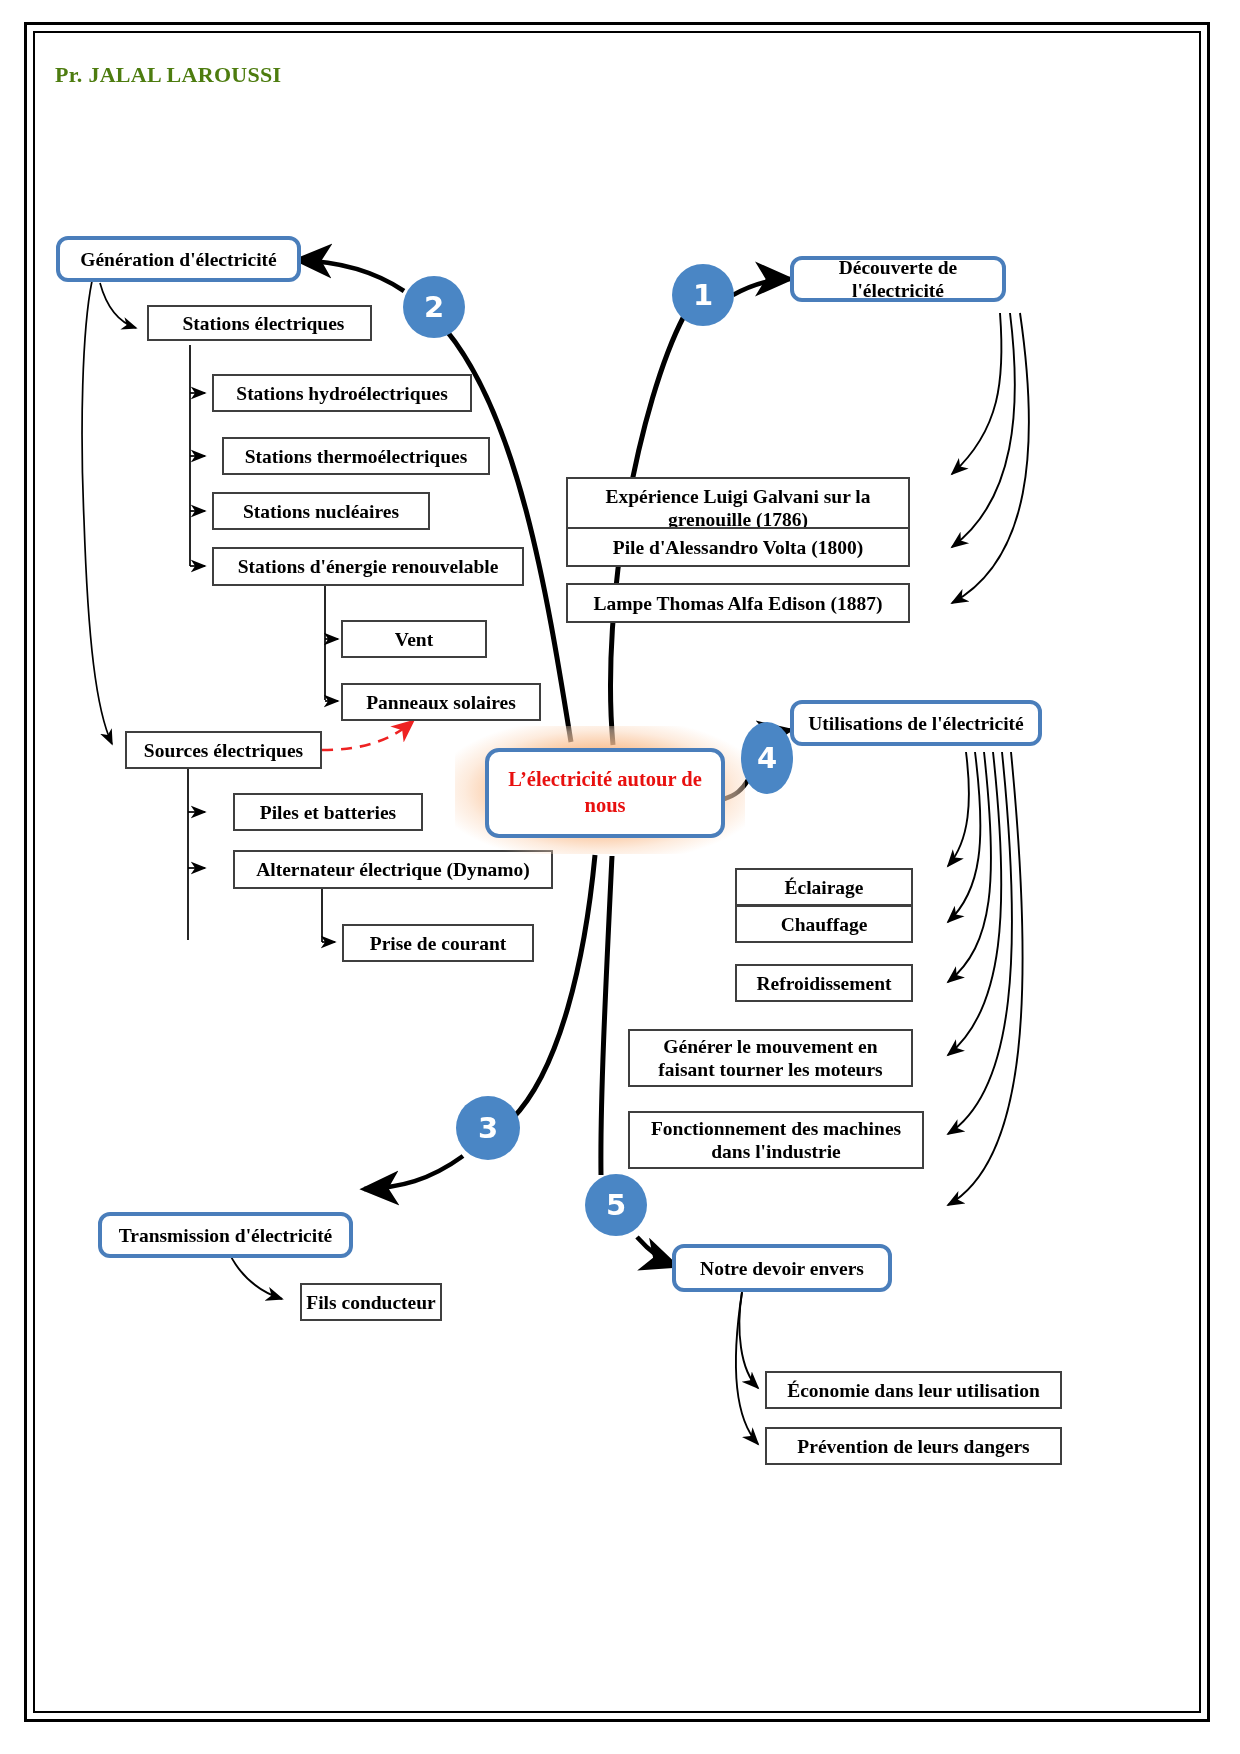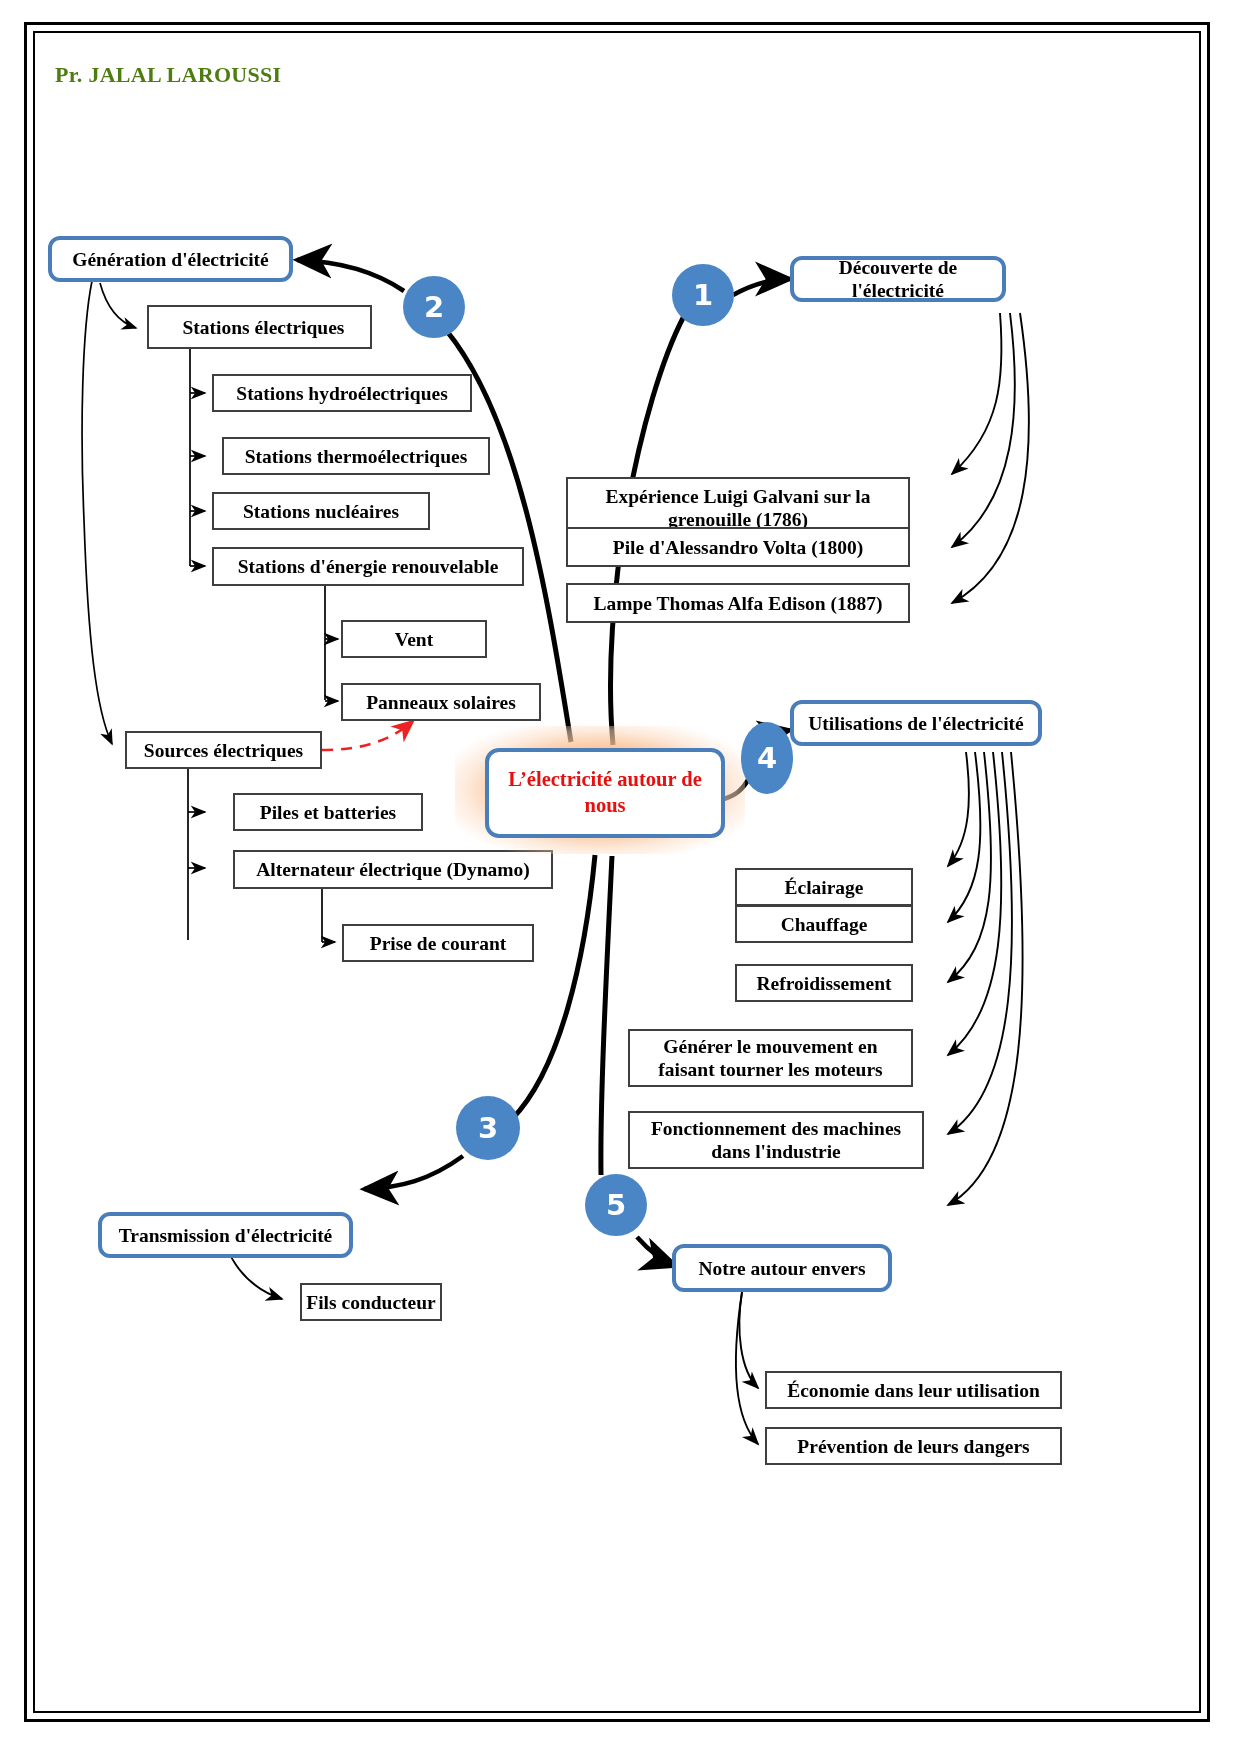--- a/index.html
+++ b/index.html
@@ -102,23 +102,23 @@
     <path d="M993,752 C1010,910 1004,1010 948,1055" fill="none" stroke="#000" stroke-width="1.9" marker-end="url(#ahthin)"></path>
     <path d="M1002,752 C1022,950 1016,1090 948,1134" fill="none" stroke="#000" stroke-width="1.9" marker-end="url(#ahthin)"></path>
     <path d="M1011,752 C1034,990 1028,1160 948,1205" fill="none" stroke="#000" stroke-width="1.9" marker-end="url(#ahthin)"></path>
 
     <path d="M218,1212 C222,1250 240,1285 282,1299" fill="none" stroke="#000" stroke-width="1.9" marker-end="url(#ahthin)"></path>
 
     <path d="M742,1292 C736,1330 740,1370 758,1388" fill="none" stroke="#000" stroke-width="1.9" marker-end="url(#ahthin)"></path>
     <path d="M742,1292 C730,1370 736,1420 758,1444" fill="none" stroke="#000" stroke-width="1.9" marker-end="url(#ahthin)"></path>
   </svg>
 
-  <div class="node blue" style="left:48px;top:236px;width:245px;height:46px;">Génération d'électricité</div>
+  <div class="node blue" style="left:56px;top:236px;width:245px;height:46px;">Génération d'électricité</div>
 
-  <div class="node rect" style="left:147px;top:305px;width:225px;height:44px;padding-left:8px;">Stations électriques</div>
+  <div class="node rect" style="left:147px;top:305px;width:225px;height:36px;padding-left:8px;">Stations électriques</div>
 
   <div class="node rect" style="left:212px;top:374px;width:260px;height:38px;">Stations hydroélectriques</div>
   <div class="node rect" style="left:222px;top:437px;width:268px;height:38px;">Stations thermoélectriques</div>
   <div class="node rect" style="left:212px;top:492px;width:218px;height:38px;">Stations nucléaires</div>
   <div class="node rect" style="left:212px;top:547px;width:312px;height:39px;">Stations d'énergie renouvelable</div>
 
   <div class="node rect" style="left:341px;top:620px;width:146px;height:38px;">Vent</div>
   <div class="node rect" style="left:341px;top:683px;width:200px;height:38px;">Panneaux solaires</div>
 
   <div class="node rect" style="left:125px;top:731px;width:197px;height:38px;">Sources électriques</div>
@@ -137,21 +137,21 @@
 
   <div class="node rect" style="left:735px;top:849px;width:178px;height:38px;margin-top:19px;">Éclairage</div>
   <div class="node rect" style="left:735px;top:905px;width:178px;height:38px;">Chauffage</div>
   <div class="node rect" style="left:735px;top:964px;width:178px;height:38px;">Refroidissement</div>
   <div class="node rect" style="left:628px;top:1029px;width:285px;height:58px;padding:0 8px;">Générer le mouvement en faisant tourner les moteurs</div>
   <div class="node rect" style="left:628px;top:1111px;width:296px;height:58px;padding:0 8px;">Fonctionnement des machines dans l'industrie</div>
 
   <div class="node blue" style="left:98px;top:1212px;width:255px;height:46px;">Transmission d'électricité</div>
   <div class="node rect" style="left:300px;top:1283px;width:142px;height:38px;">Fils conducteur</div>
 
-  <div class="node blue" style="left:672px;top:1244px;width:220px;height:48px;">Notre autour envers</div>
+  <div class="node blue" style="left:672px;top:1244px;width:220px;height:48px;">Notre devoir envers</div>
   <div class="node rect" style="left:765px;top:1371px;width:297px;height:38px;">Économie dans leur utilisation</div>
   <div class="node rect" style="left:765px;top:1427px;width:297px;height:38px;">Prévention de leurs dangers</div>
 
   <div class="center-wrap">
     <div class="center-node">L’électricité autour de nous</div>
   </div>
 
   <div class="num" style="left:403px;top:276px;width:62px;height:62px;">2</div>
   <div class="num" style="left:672px;top:264px;width:62px;height:62px;">1</div>
   <div class="num" style="left:456px;top:1096px;width:64px;height:64px;">3</div>

